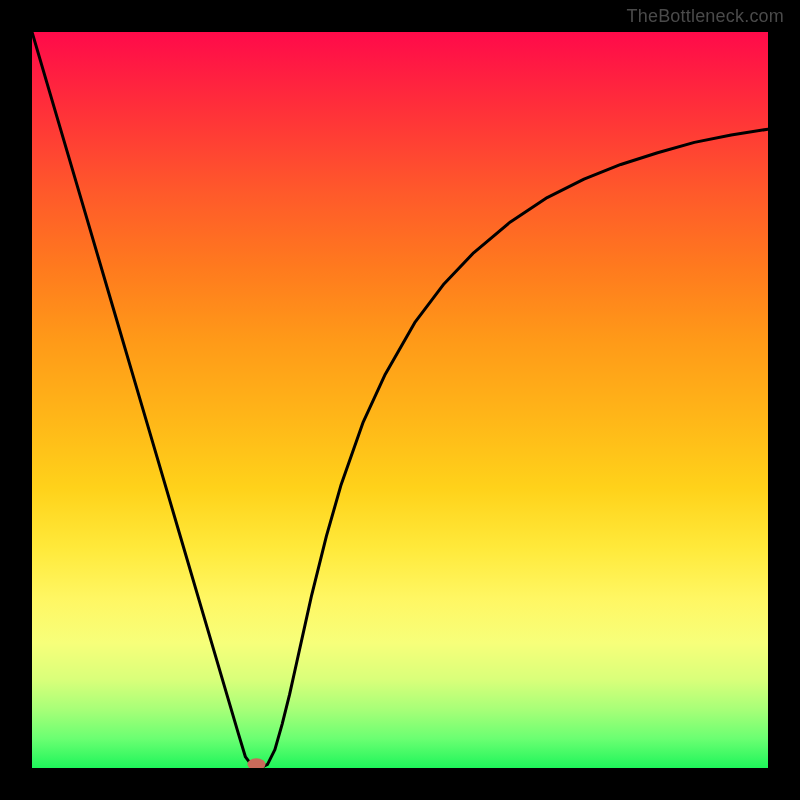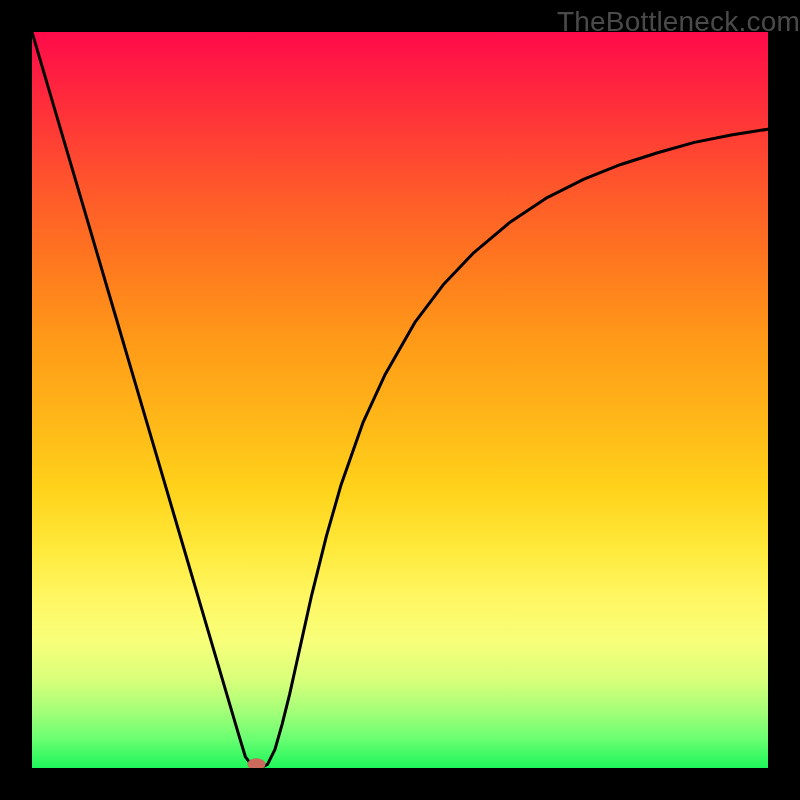--- a/index.html
+++ b/index.html
@@ -38,23 +38,23 @@
       #f7ff7a 83%,
       #d9ff7a 88%,
       #a8ff78 92%,
       #6bff72 96%,
       #1ef55a 100%
     );
   }
   .watermark {
     position: absolute;
     top: 6px;
-    right: 0;
+    right: 16px;
     color: #4a4a4a;
-    font-size: 28px;
+    font-size: 18px;
     font-weight: 500;
     letter-spacing: 0.2px;
     font-family: Arial, Helvetica, sans-serif;
   }
   svg.curve {
     position: absolute;
     left: 0;
     top: 0;
     width: 736px;
     height: 736px;

